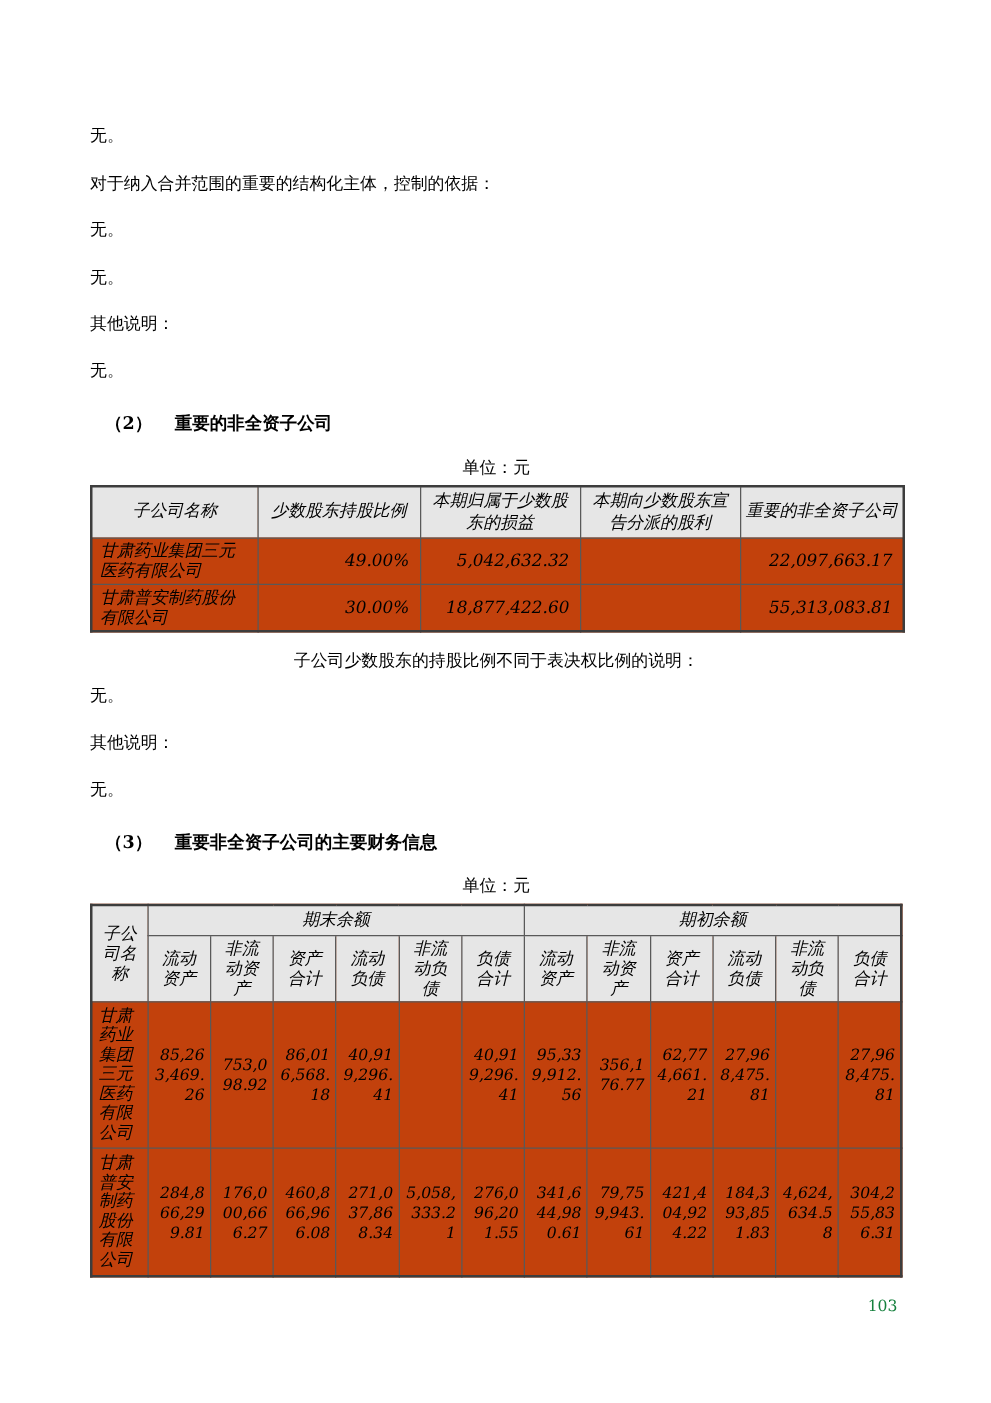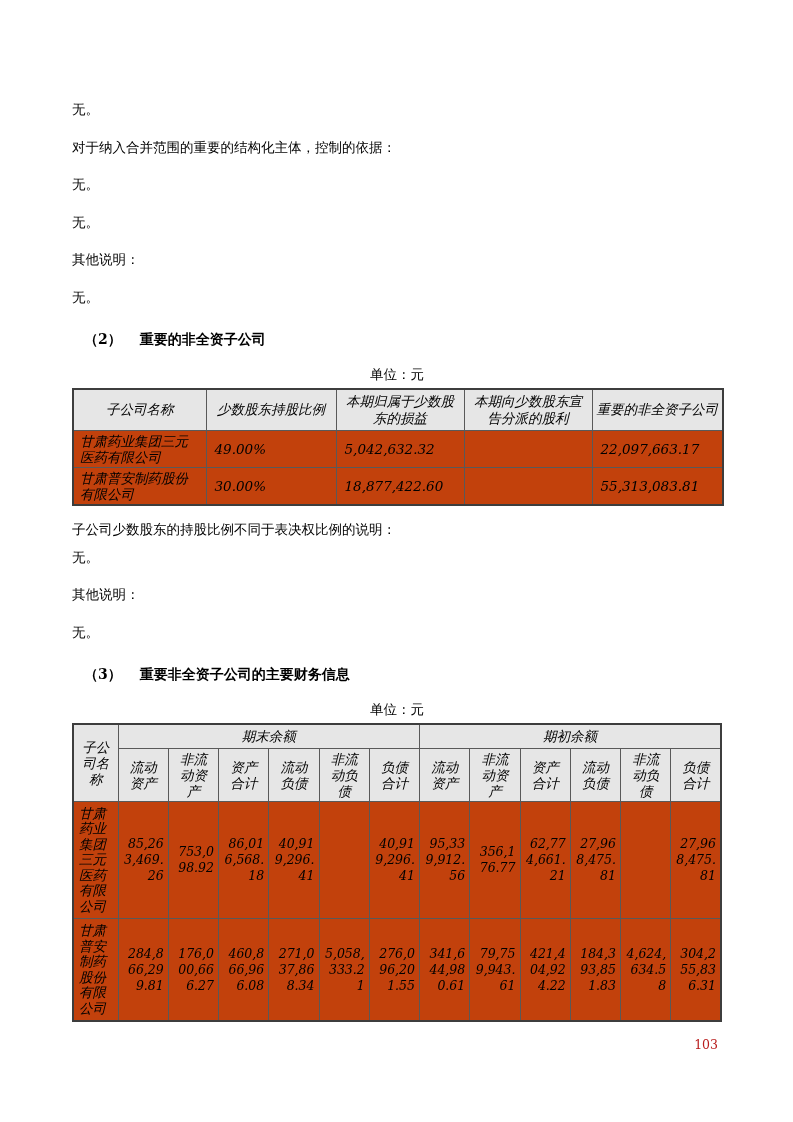--- a/index.html
+++ b/index.html
@@ -12,58 +12,58 @@
     overflow:hidden;
   }
   .content{
     position:absolute;left:72px;top:0;width:650px;
     padding-top:100px;
   }
   .para{
     font-size:13.5px;line-height:18px;
     margin:0 0 19.5px 0;
   }
-  .note-para{margin:14px 0 10px 0;}
+  .note-para{margin:14px 0 10px 0;text-align:center;}
   .sec-heading{
     font-size:14px;font-weight:bold;line-height:18px;
     margin:24px 0 0 12px;
   }
   .sec-heading .h-no{margin-right:18px;}
   .unit-label{
     text-align:center;font-size:13.5px;line-height:18px;
     margin:17px 0 5px 0;
   }
   table{border-collapse:collapse;table-layout:fixed;width:650px;background:#c2410c;font-style:italic;}
   .t1{border:2px solid #3d3d3d;font-size:13.5px;}
   .t1 th,.t1 td{border:1px solid #595959;vertical-align:middle;}
   .t1 th{
     background:#e6e6e6;font-weight:normal;text-align:center;
     padding:3px 4px;line-height:17px;
   }
   .t1 td{line-height:16px;}
   .t1 td.cell-name{text-align:left;padding:2px 6px;}
-  .t1 td.cell-num{padding:0 8px;}
+  .t1 td.cell-num{text-align:right;padding:0 8px;}
   .t1 tbody tr{height:34px;}
   .t2{border:2px solid #3d3d3d;font-size:13px;}
   .t2 th,.t2 td{border:1px solid #595959;vertical-align:middle;word-break:break-all;}
   .t2 th{
     background:#e6e6e6;font-weight:normal;text-align:center;
     font-size:13.5px;line-height:16px;padding:2px 5px;
   }
   .t2 tr.group-row th{height:19px;}
   .t2 td.cell-name{
     text-align:left;font-size:13.5px;line-height:15.5px;padding:4px 5px;
   }
   .t2 td.cell-num{
     text-align:right;font-size:12.5px;line-height:16px;padding:3px 4px;
   }
   .t2 .col-name{width:45px;}
   .page-number{
     position:absolute;top:1037px;right:75px;
-    font-size:12.5px;color:#b91c1c;
+    font-size:12.5px;color:#15803d;
   }
 </style>
 </head>
 <body>
 
 <div class="page">
   <div class="content">
 
     <p class="para">无。</p>
     <p class="para">对于纳入合并范围的重要的结构化主体，控制的依据：</p>

